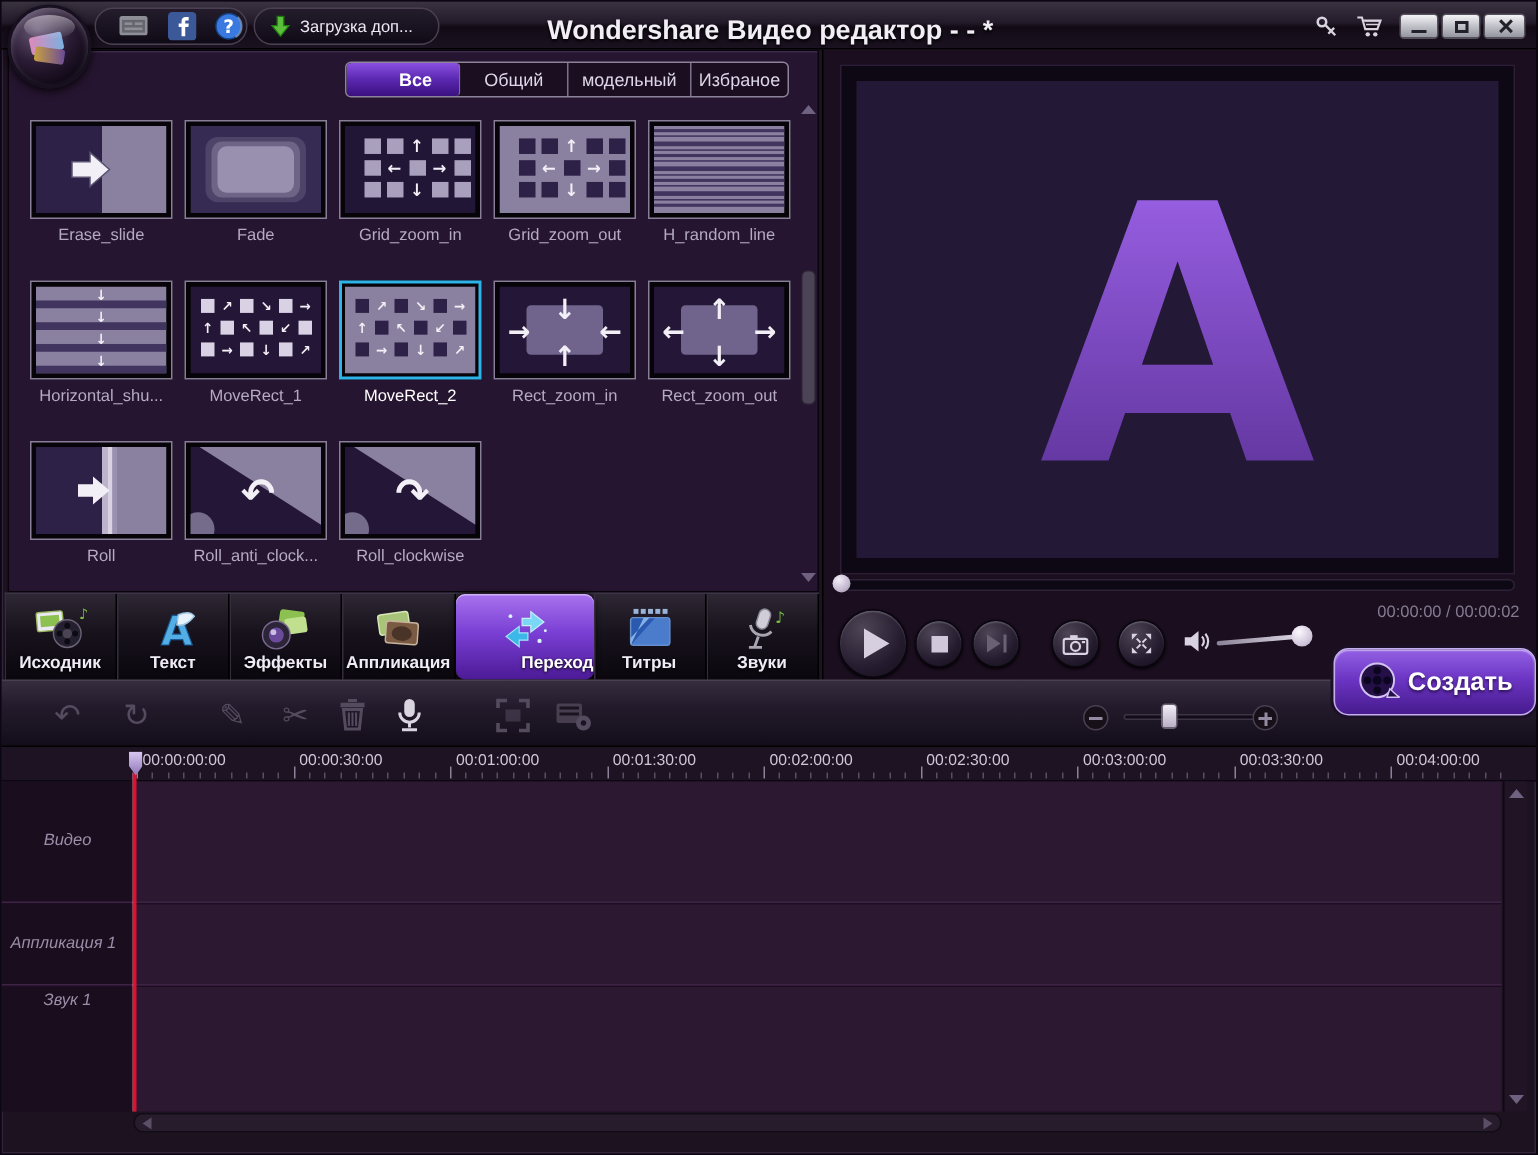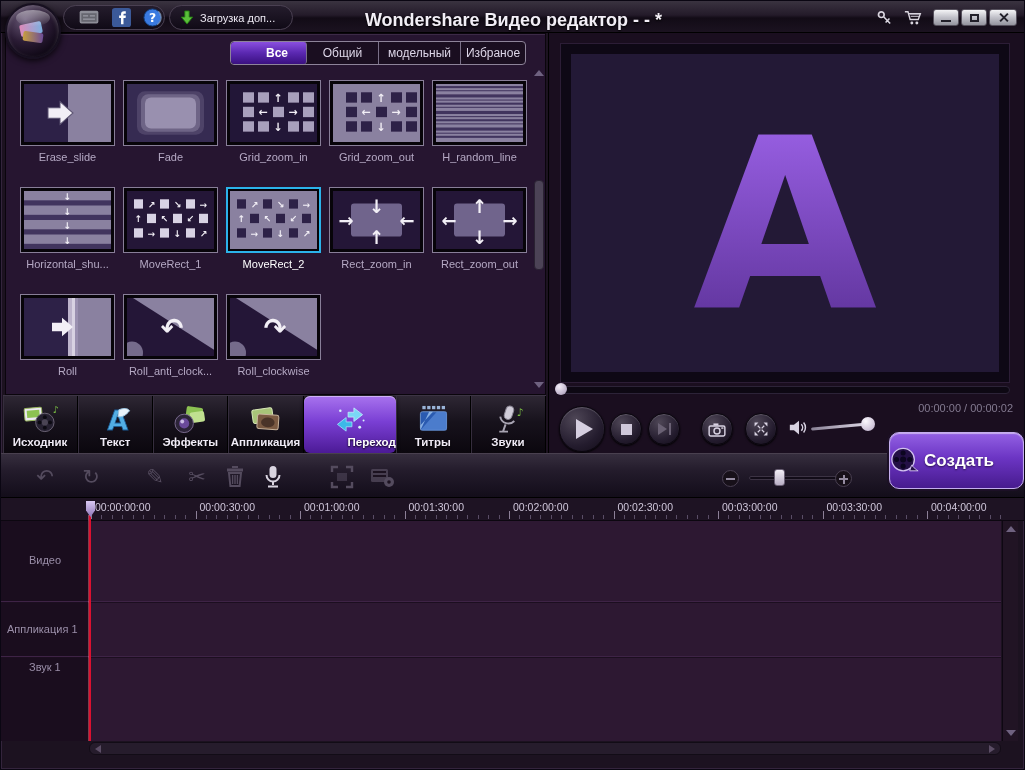--- a/index.html
+++ b/index.html
@@ -92,24 +92,24 @@
   #btn-step .tri { width:0; height:0; border-left:9px solid #6a6174; border-top:6px solid transparent; border-bottom:6px solid transparent; }
   #btn-step .bar { width:2px; height:12px; background:#6a6174; margin-left:2px; }
   #btn-snap { left:152px; top:380px; width:32px; height:32px; }
   #btn-full { left:196px; top:380px; width:32px; height:32px; }
   #speaker { position:absolute; left:239px; top:385px; width:22px; height:19px; color:#d8d2e2; }
   #vol-track { position:absolute; left:262px; top:392px; width:58px; height:3px; background:linear-gradient(90deg,#8a8296,#e2dcea); transform:rotate(-5deg); border-radius:2px; }
   #vol-handle { position:absolute; left:312px; top:384px; width:14px; height:14px; border-radius:50%;
     background:radial-gradient(circle at 35% 30%, #fbf8fd, #cdc2d8 70%, #948aa2); }
 
   
-  #create-button { position:absolute; left:888px; top:431px; width:135px; height:57px; z-index:20;
+  #create-button { position:absolute; left:888px; top:431px; width:135px; height:45px; z-index:20;
     border-radius:10px; background:linear-gradient(#9361e4,#6c35c4 45%,#471b8e);
     border:1px solid #c4aeee; box-shadow: 0 0 0 2px #1c1026, inset 0 1px 1px rgba(255,255,255,.5);
-    display:flex; align-items:center; justify-content:flex-start; gap:4px; }
+    display:flex; align-items:center; justify-content:center; gap:4px; }
   #create-button .clabel { color:#fff; font-size:17px; font-weight:bold; text-shadow:0 1px 2px #2a1050; }
 
   
   #toolbar { position:absolute; left:0; top:452px; width:1025px; height:45px;
     background:linear-gradient(#362e3e,#231b2b 40%,#130d1a); border-top:1px solid #49404f; border-bottom:1px solid #000; }
   .tool { position:absolute; top:7px; width:32px; height:32px; display:flex; align-items:center; justify-content:center;
     color:#544b5e; font-size:21px; }
   .tool.enabled { color:#d9d4e0; }
   .tool svg { width:26px; height:26px; }
   #zoom-out,#zoom-in { position:absolute; top:469px; width:17px; height:17px; border-radius:50%;
@@ -121,21 +121,21 @@
   #zoom-handle { position:absolute; left:773px; top:468px; width:11px; height:17px; border-radius:3px;
     background:linear-gradient(#f2eef6,#b8aec4); border:1px solid #6a6074; }
 
   
   #ruler { position:absolute; left:0; top:497px; width:1025px; height:23px; background:#1e1323; border-bottom:1px solid #0c0710; }
   .rlabel { position:absolute; top:3px; color:#cfc6da; font-size:10.5px; white-space:nowrap; }
   .tick { position:absolute; width:1px; background:#5a4d66; }
   .tick.major { background:#8d8098; }
   #playhead-flag { position:absolute; left:85px; top:500px; width:9px; height:16px; z-index:6;
     background:linear-gradient(#d9c8f2,#8f76b8); clip-path:polygon(0 0,100% 0,100% 60%,50% 100%,0 60%); }
-  #track-labels { position:absolute; left:0; top:520px; width:88px; height:220px; background:#1a0d1e; border-right:1px solid #000; }
+  #track-labels { position:absolute; left:0; top:520px; width:88px; height:220px; background:#1a0d1e; border-right:1px solid #000;font-style:italic; }
   .trklabel { position:absolute; color:#9a8ea8; font-size:11px; }
   #track-area { position:absolute; left:88px; top:520px; width:912px; height:220px; background:#2d1832; }
   .trk-sep { position:absolute; left:0; width:1000px; height:1px; background:#3e2346; box-shadow:0 1px 0 #1c0e20; }
   #playhead-line { position:absolute; left:88px; top:514px; width:2px; height:226px; background:#dc1030; box-shadow:-1px 0 0 rgba(255,120,150,.5); z-index:5; }
   #v-scroll { position:absolute; left:1001px; top:520px; width:16px; height:220px; background:#211424; border-left:1px solid #0e0712; }
   #h-scroll { position:absolute; left:88px; top:741px; width:912px; height:13px; background:#261c2c; border-radius:6px; border:1px solid #120c16; }
   .harr { position:absolute; top:2px; width:0; height:0; border-top:4px solid transparent; border-bottom:4px solid transparent; }
   .harr.left { left:5px; border-right:6px solid #5c4e66; }
   .harr.right { right:5px; border-left:6px solid #5c4e66; }
 

